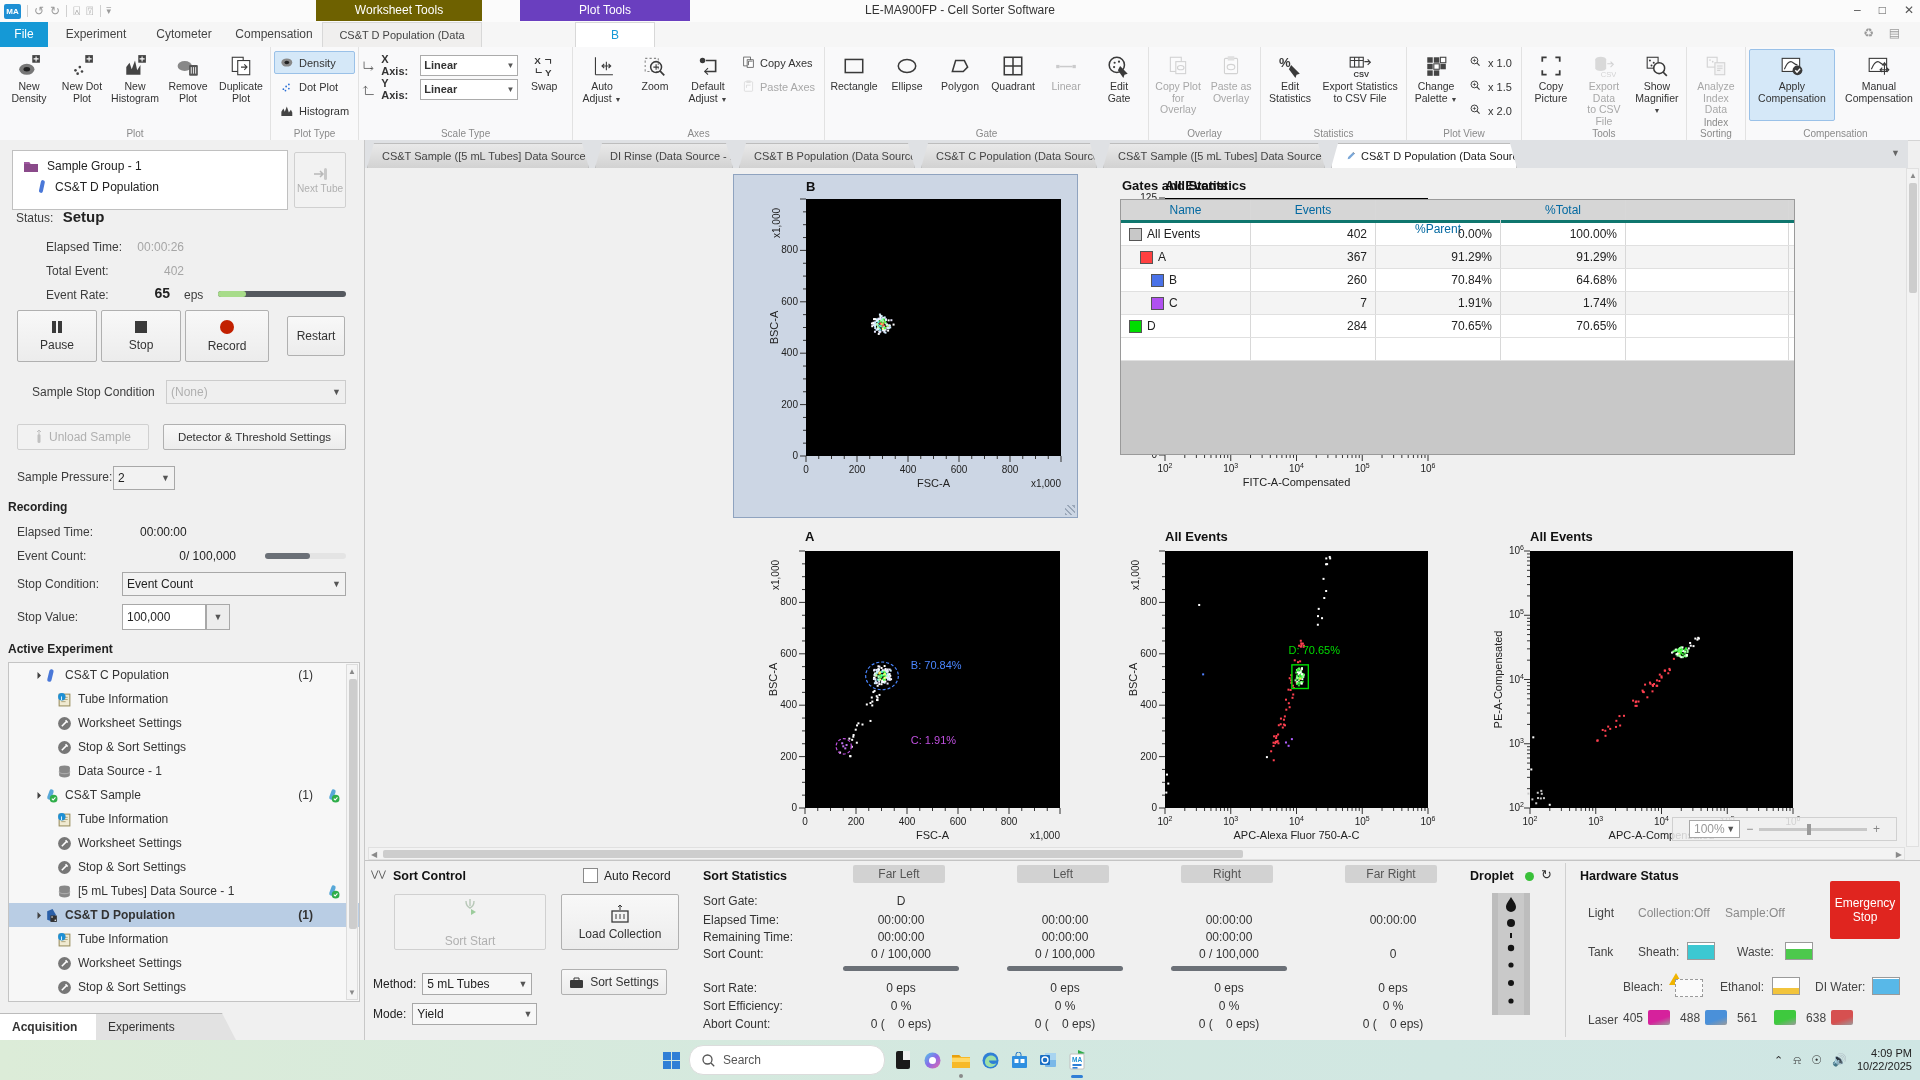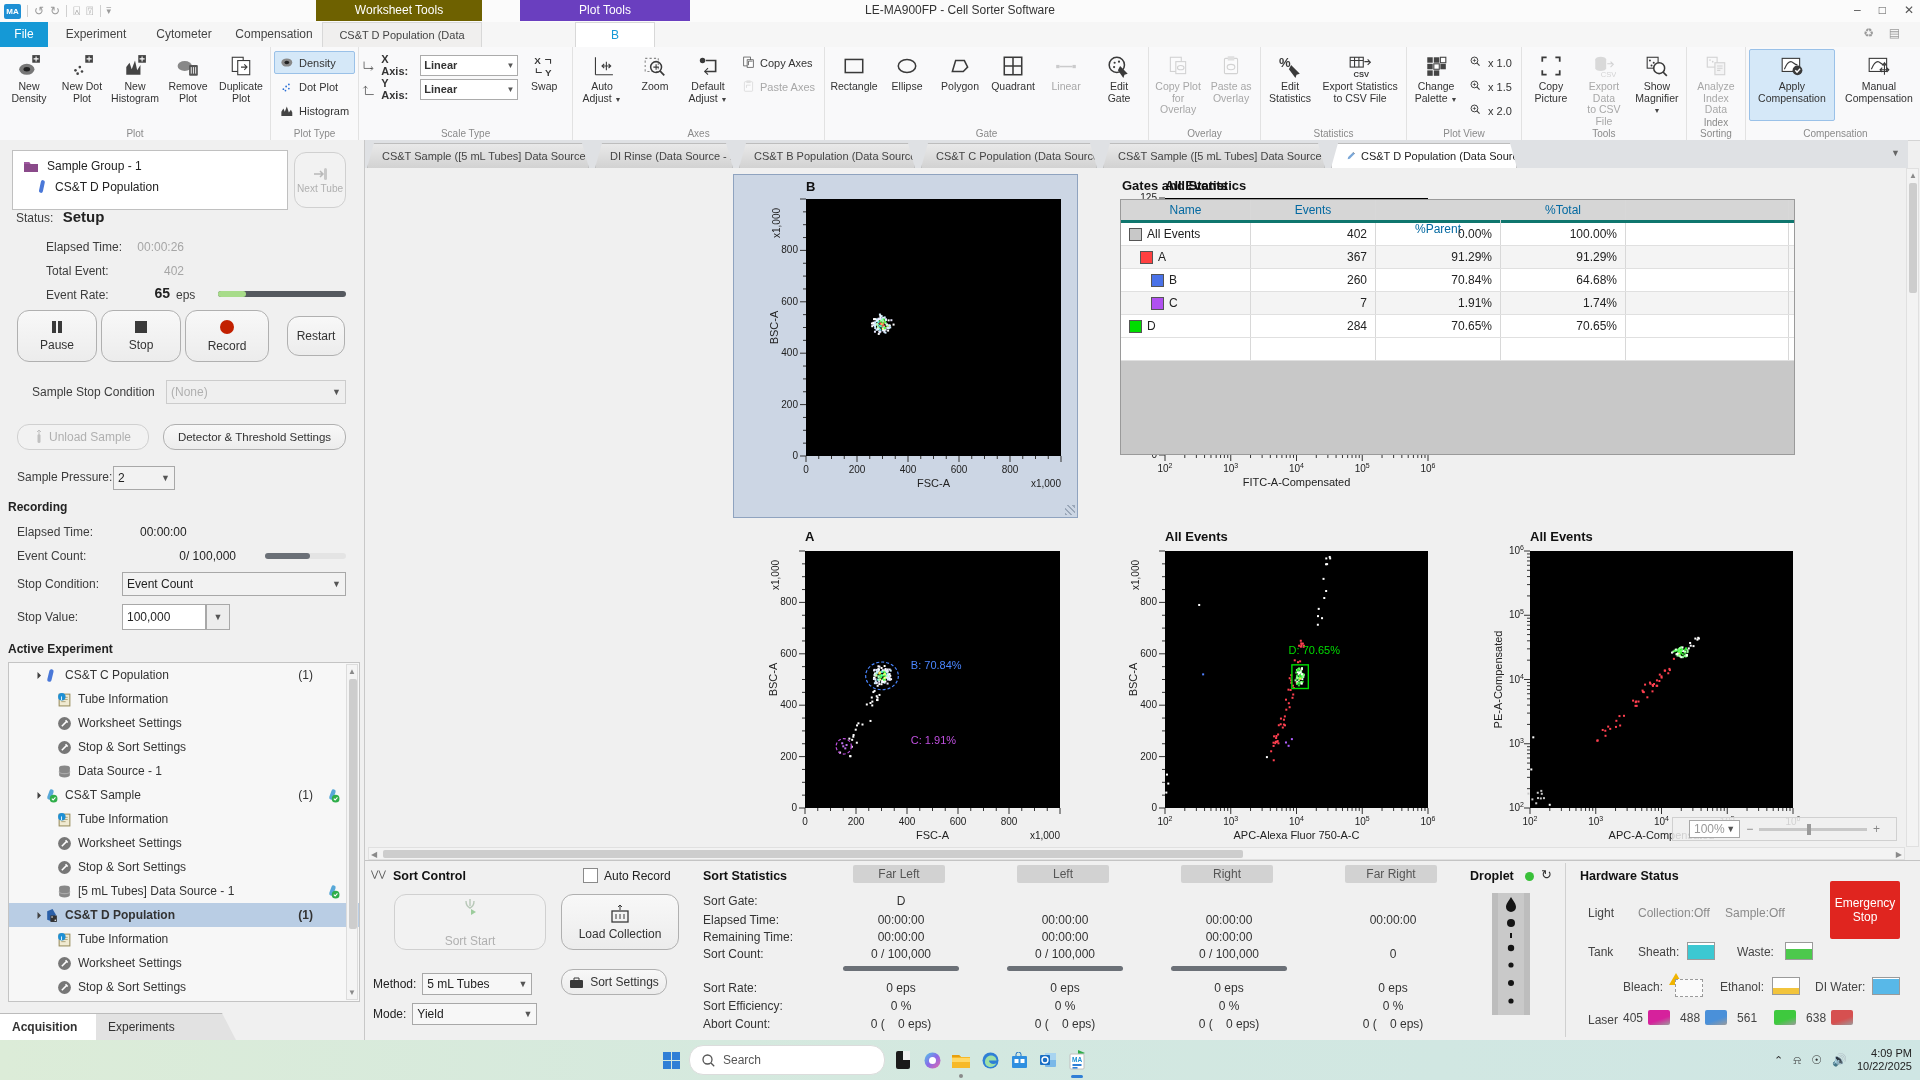--- a/index.html
+++ b/index.html
@@ -47,21 +47,21 @@
   .axis-row{display:flex;align-items:center;gap:4px;height:24px;font-size:11px;color:#333}
   .combo{width:95px;height:19px;background:#fff;border:1px solid #ababab;display:flex;align-items:center;
          justify-content:space-between;padding:0 3px;font-size:11px}
   .combo .car{color:#555;font-size:8px}
   .menu-car{font-size:7px;color:#444}
 
   
   #left-panel{position:absolute;left:0;top:140px;width:365px;height:900px;background:#f0f0f0;border-right:1px solid #c8c8c8;box-sizing:border-box}
   .lp-lbl{color:#3c3c3c}
   .lp-val-gray{color:#a6a6a6}
-  .btn{background:linear-gradient(#f8f8f8,#ececec);border:1px solid #b0b0b0;border-radius:12px;
+  .btn{background:linear-gradient(#f8f8f8,#ececec);border:1px solid #b0b0b0;border-radius:2px;
        display:flex;flex-direction:column;align-items:center;justify-content:center;box-sizing:border-box;color:#333}
   .btn.dis{color:#b0b0b0;border-color:#d0d0d0;background:#f2f2f2}
   .dd{background:#fff;border:1px solid #a8a8a8;box-sizing:border-box;display:flex;align-items:center;
       justify-content:space-between;padding:0 4px}
   .dd .car{color:#555;font-size:9px}
   .dd.dis{background:#efefef;color:#b0b0b0;border-color:#cccccc}
   .tree-row{position:relative;height:24px;display:flex;align-items:center;font-size:12px;color:#333}
   .tree-row.sel{background:#b9cde4;font-weight:bold}
   .badge{position:absolute;right:46px;color:#333}
   .expander{width:0;height:0;border-left:5px solid transparent;border-top:5px solid #404040;transform:rotate(45deg);margin-right:4px}
@@ -561,21 +561,21 @@
     <div class="abs" style="left:16px;top:68px">
       <span class="lp-lbl">Status:</span>
       <span style="font-weight:bold;font-size:15px;margin-left:6px">Setup</span>
     </div>
     <div class="abs lp-lbl" style="left:46px;top:100px">Elapsed Time:</div>
     <div class="abs lp-val-gray" style="left:100px;top:100px;width:84px;text-align:right">00:00:26</div>
     <div class="abs lp-lbl" style="left:46px;top:124px">Total Event:</div>
     <div class="abs lp-val-gray" style="left:100px;top:124px;width:84px;text-align:right">402</div>
     <div class="abs lp-lbl" style="left:46px;top:148px">Event Rate:</div>
     <div class="abs" style="left:100px;top:145px;width:70px;text-align:right;font-weight:bold;font-size:14px">65</div>
-    <div class="abs lp-lbl" style="left:176px;top:148px">eps</div>
+    <div class="abs lp-lbl" style="left:184px;top:148px">eps</div>
     <div class="abs" style="left:218px;top:151px;width:128px;height:6px;background:#55595f;border-radius:3px">
       <div style="width:22%;height:100%;background:#a8dc8a;border-radius:3px"></div>
     </div>
 
     <div class="btn abs" style="left:17px;top:170px;width:80px;height:52px;gap:4px">
       <svg width="14" height="14" viewBox="0 0 14 14">
           <rect x="2" y="1" width="4" height="12" fill="#3a3a3a"></rect>
           <rect x="8" y="1" width="4" height="12" fill="#3a3a3a"></rect>
         </svg>
       <span>Pause</span>

